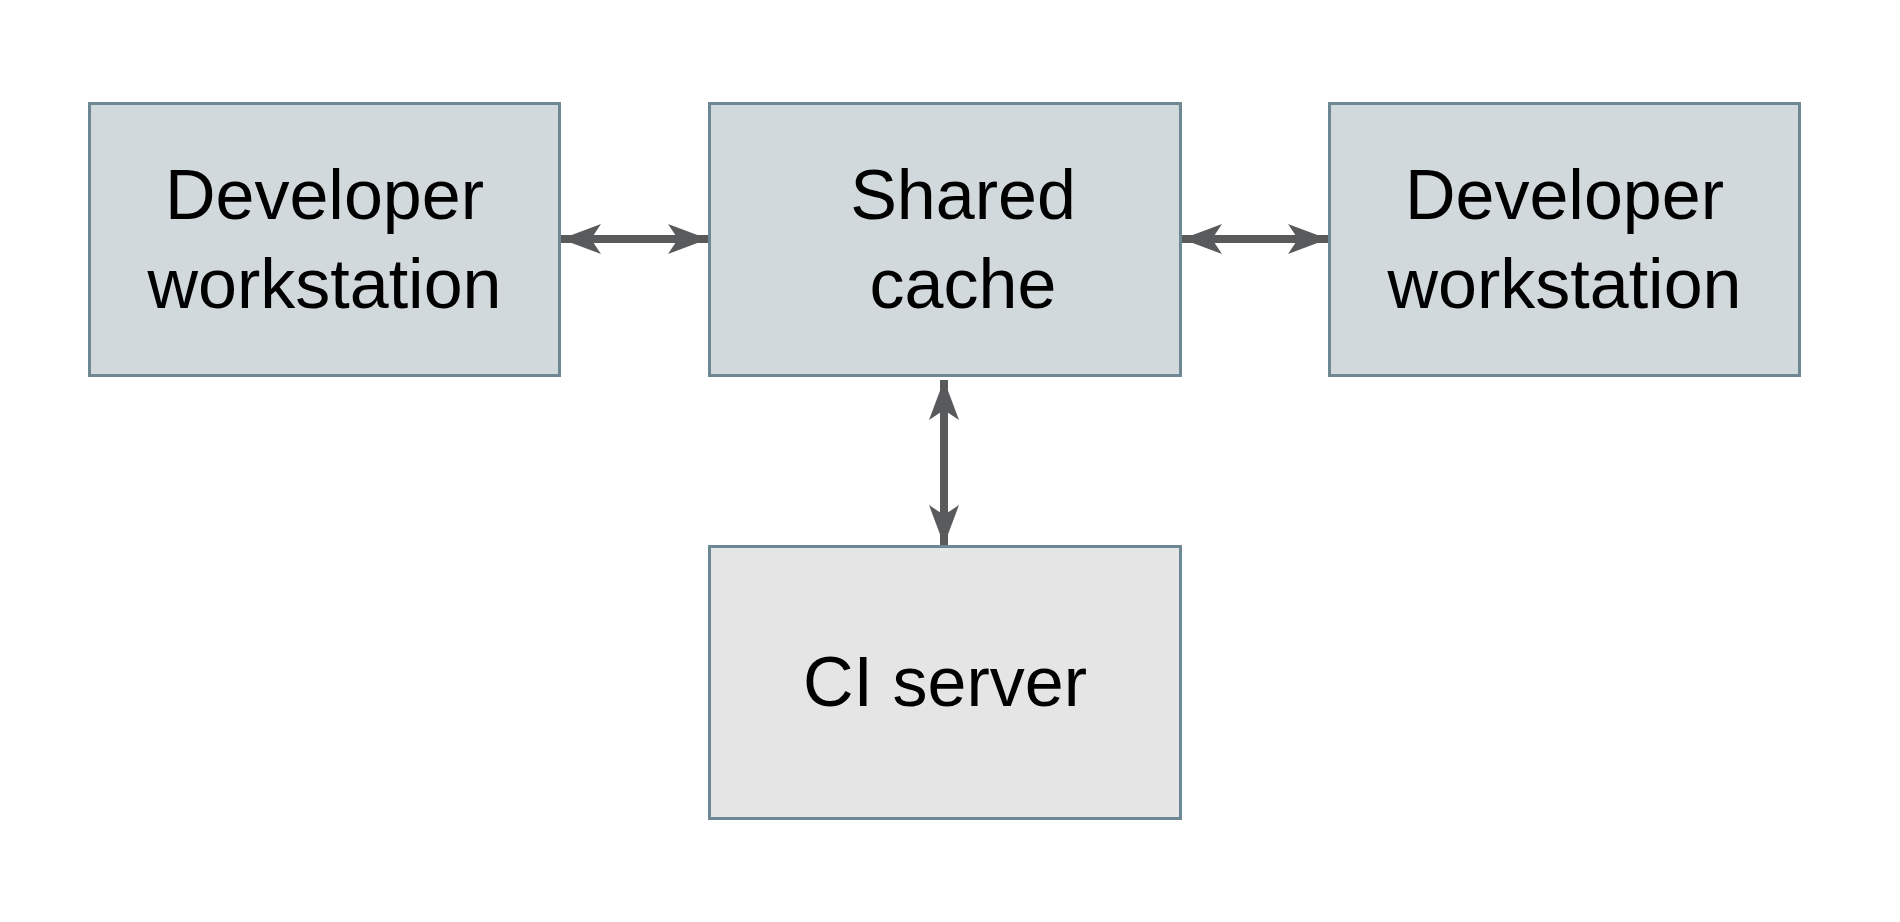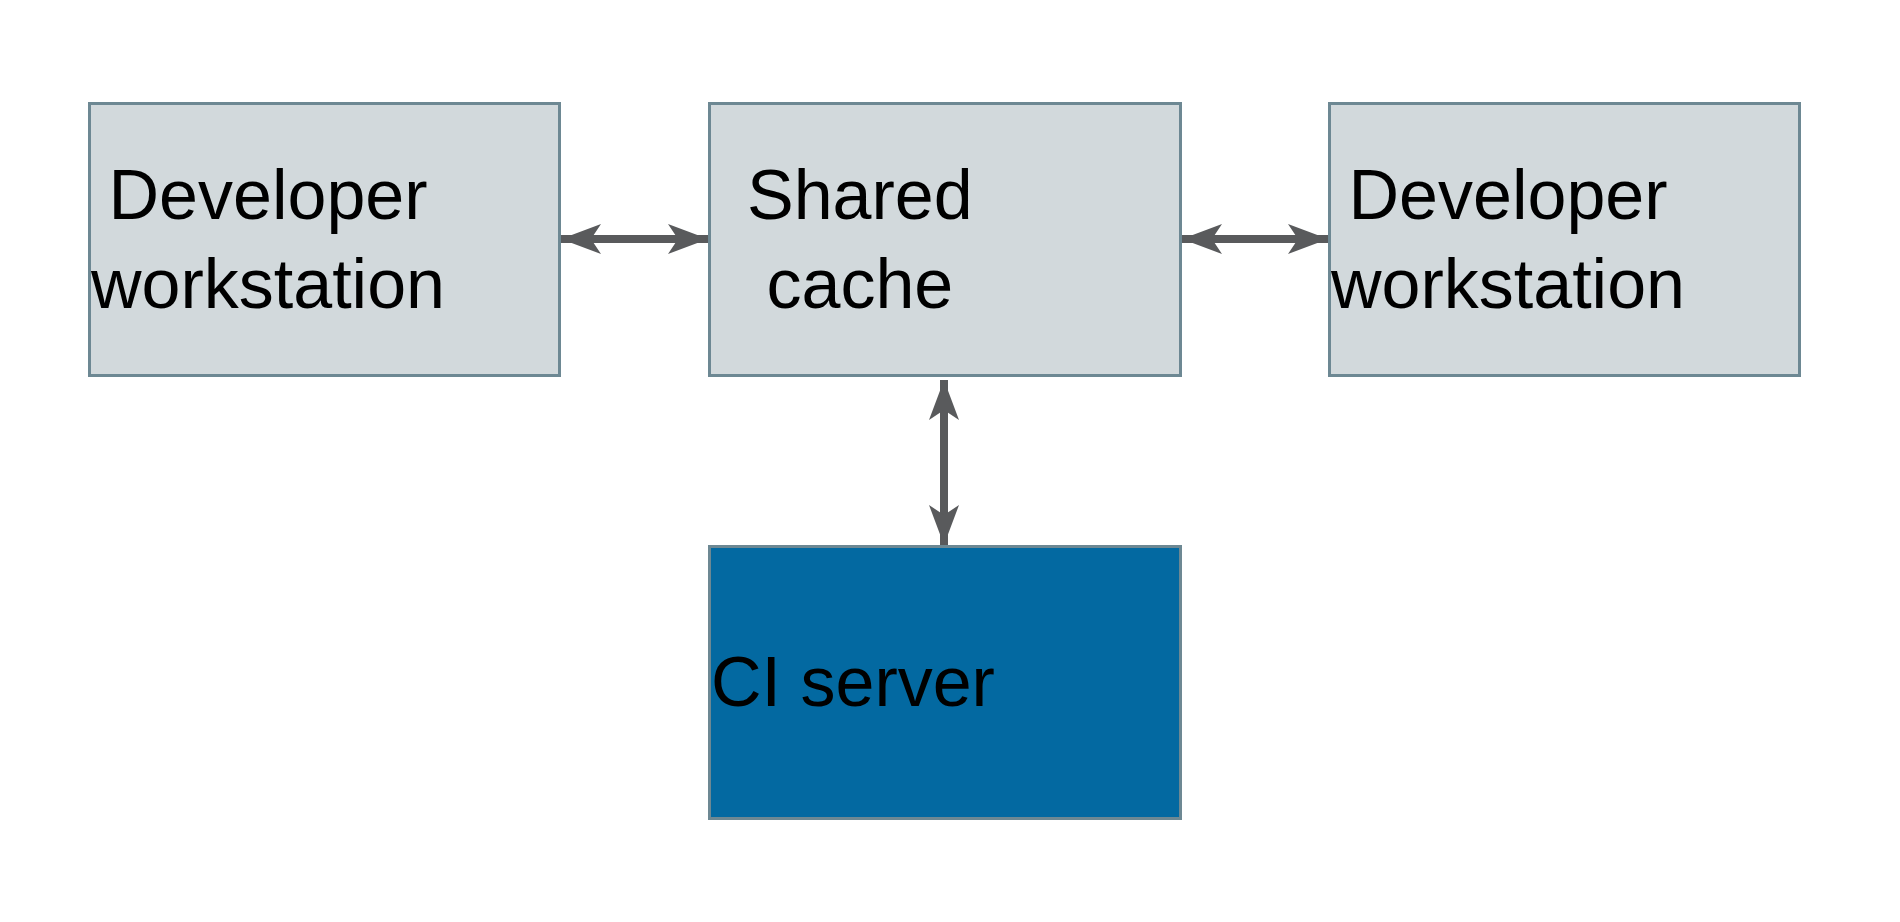--- a/index.html
+++ b/index.html
@@ -25,21 +25,21 @@
     height: 922px;
     pointer-events: none;
   }
   .node {
     position: absolute;
     box-sizing: border-box;
     background: #d2d9dc;
     border: 3px solid #6d8893;
     display: flex;
     align-items: center;
-    justify-content: flex-start;
+    justify-content: center;
   }
   .node-label {
     font-size: 70px;
     line-height: 1.27;
     color: #000000;
     text-align: center;
     white-space: pre-line;
     font-weight: 400;
     letter-spacing: 0px;
   }
@@ -75,17 +75,17 @@
   <div class="node" id="node-shared" style="background-color: rgb(210, 217, 220); border-color: rgb(109, 136, 147);">
     <span class="node-label">Shared
 cache</span>
   </div>
 
   <div class="node" id="node-dev-right" style="background-color: rgb(210, 217, 220); border-color: rgb(109, 136, 147);">
     <span class="node-label">Developer
 workstation</span>
   </div>
 
-  <div class="node" id="node-ci" style="background-color: #0369a1; border-color: rgb(109, 136, 147);">
+  <div class="node" id="node-ci" style="background-color: #e5e5e5; border-color: rgb(109, 136, 147);">
     <span class="node-label">CI server</span>
   </div>
 
 </div>
 
 </body></html>

